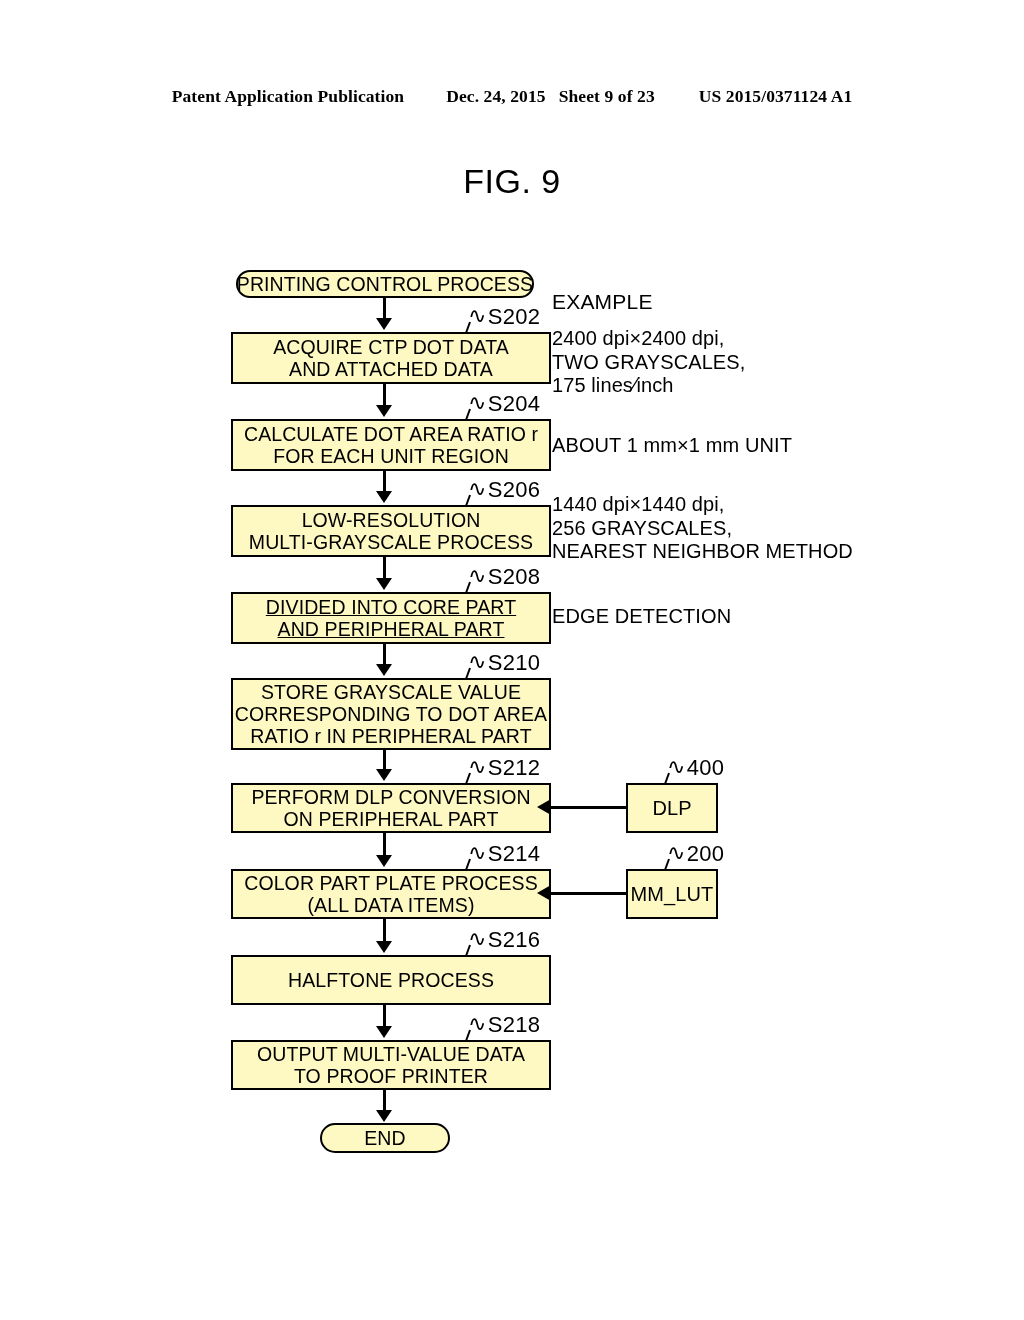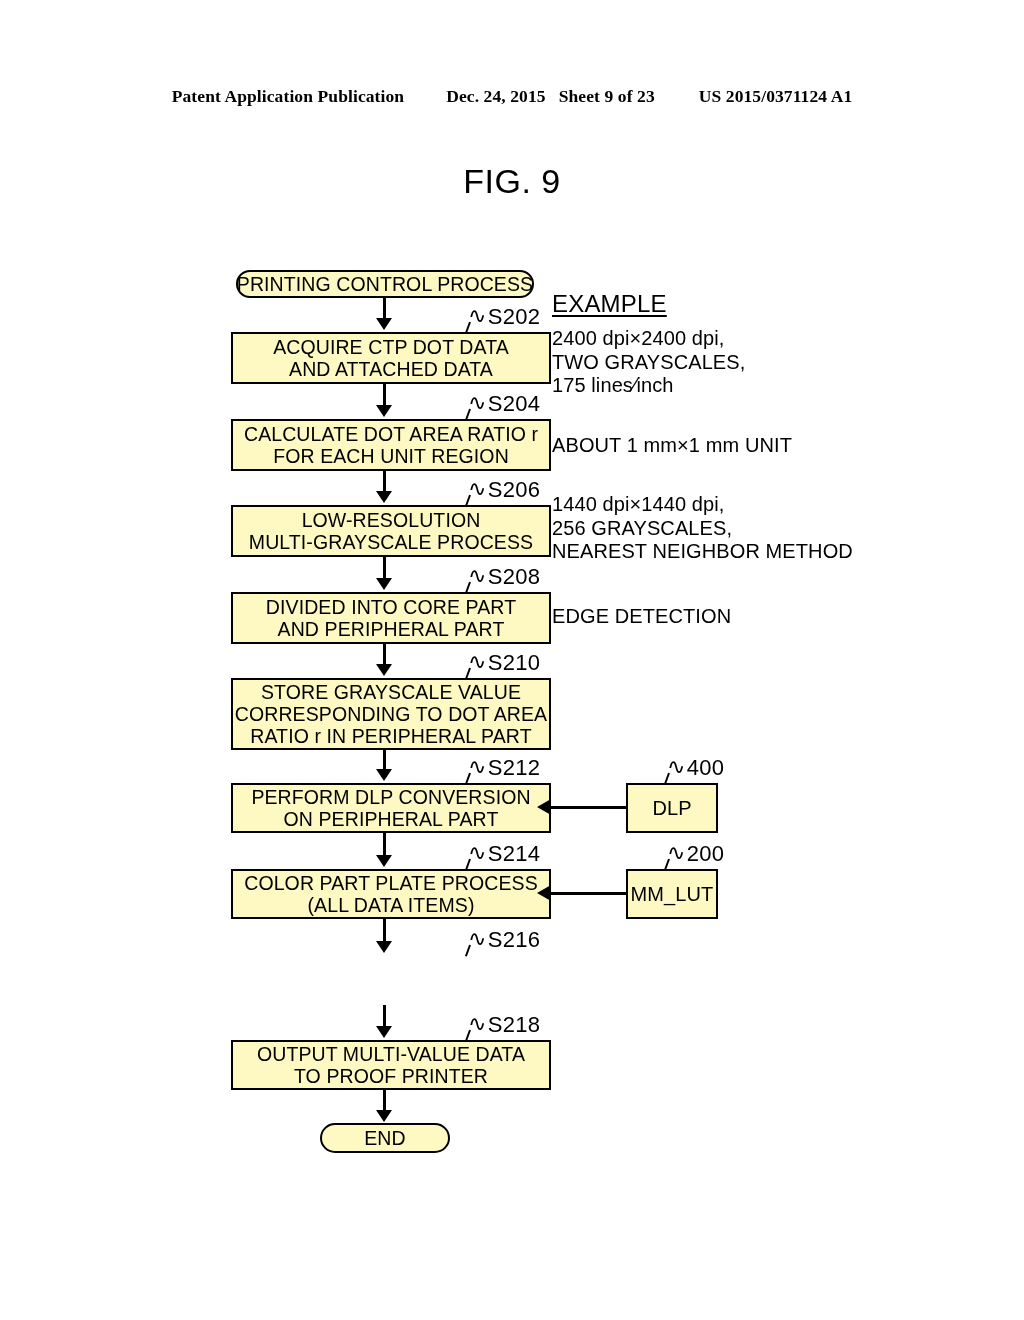--- a/index.html
+++ b/index.html
@@ -137,23 +137,22 @@
   .annot {
     position: absolute;
     font-size: 20px;
     line-height: 23.5px;
     letter-spacing: 0.1px;
     white-space: nowrap;
   }
   .annot .ln { display: block; }
   .annot-heading {
     position: absolute;
-    font-size: 24px;
+    font-size: 21px;
     letter-spacing: 0.2px;
-    text-decoration: underline;
     text-underline-offset: 3px;
   }
 </style>
 </head>
 <body>
 
 <div class="patent-header">
   <span class="seg-pub">Patent Application Publication</span>
   <span class="seg-date">Dec. 24, 2015</span>
   <span class="seg-sheet">Sheet 9 of 23</span>
@@ -200,21 +199,21 @@
     <span class="ln">MULTI-GRAYSCALE PROCESS</span>
   </div>
   <div class="leader-line" style="left:469px; top:495px;"></div>
   <div class="leader" style="left:468px; top:476px;">
     <span class="tilde">∿</span><span>S206</span>
   </div>
 
   <div class="vline" style="top:557px; height:22px;"></div>
   <div class="arrowhead" style="top:578px;"></div>
 
-  <div class="node proc" style="top:592px; height:52px;">
+  <div class="node proc" style="top:592px; height:52px;text-decoration:underline;">
     <span class="ln">DIVIDED INTO CORE PART</span>
     <span class="ln">AND PERIPHERAL PART</span>
   </div>
   <div class="leader-line" style="left:469px; top:582px;"></div>
   <div class="leader" style="left:468px; top:563px;">
     <span class="tilde">∿</span><span>S208</span>
   </div>
 
   <div class="vline" style="top:644px; height:22px;"></div>
   <div class="arrowhead" style="top:664px;"></div>
@@ -269,20 +268,23 @@
   <div class="hline" style="left:548px; top:892px; width:78px;"></div>
   <div class="arrowhead-left" style="left:537px; top:885px;"></div>
   <div class="leader-line" style="left:668px; top:859px;"></div>
   <div class="leader" style="left:667px; top:840px;">
     <span class="tilde">∿</span><span>200</span>
   </div>
 
   <div class="vline" style="top:919px; height:22px;"></div>
   <div class="arrowhead" style="top:941px;"></div>
 
+  <div class="node proc" style="top:955px; height:50px;">
+    <span class="ln">HALFTONE PROCESS</span>
+  </div>
   <div class="leader-line" style="left:469px; top:945px;"></div>
   <div class="leader" style="left:468px; top:926px;">
     <span class="tilde">∿</span><span>S216</span>
   </div>
 
   <div class="vline" style="top:1005px; height:22px;"></div>
   <div class="arrowhead" style="top:1026px;"></div>
 
   <div class="node proc" style="top:1040px; height:50px;">
     <span class="ln">OUTPUT MULTI-VALUE DATA</span>

